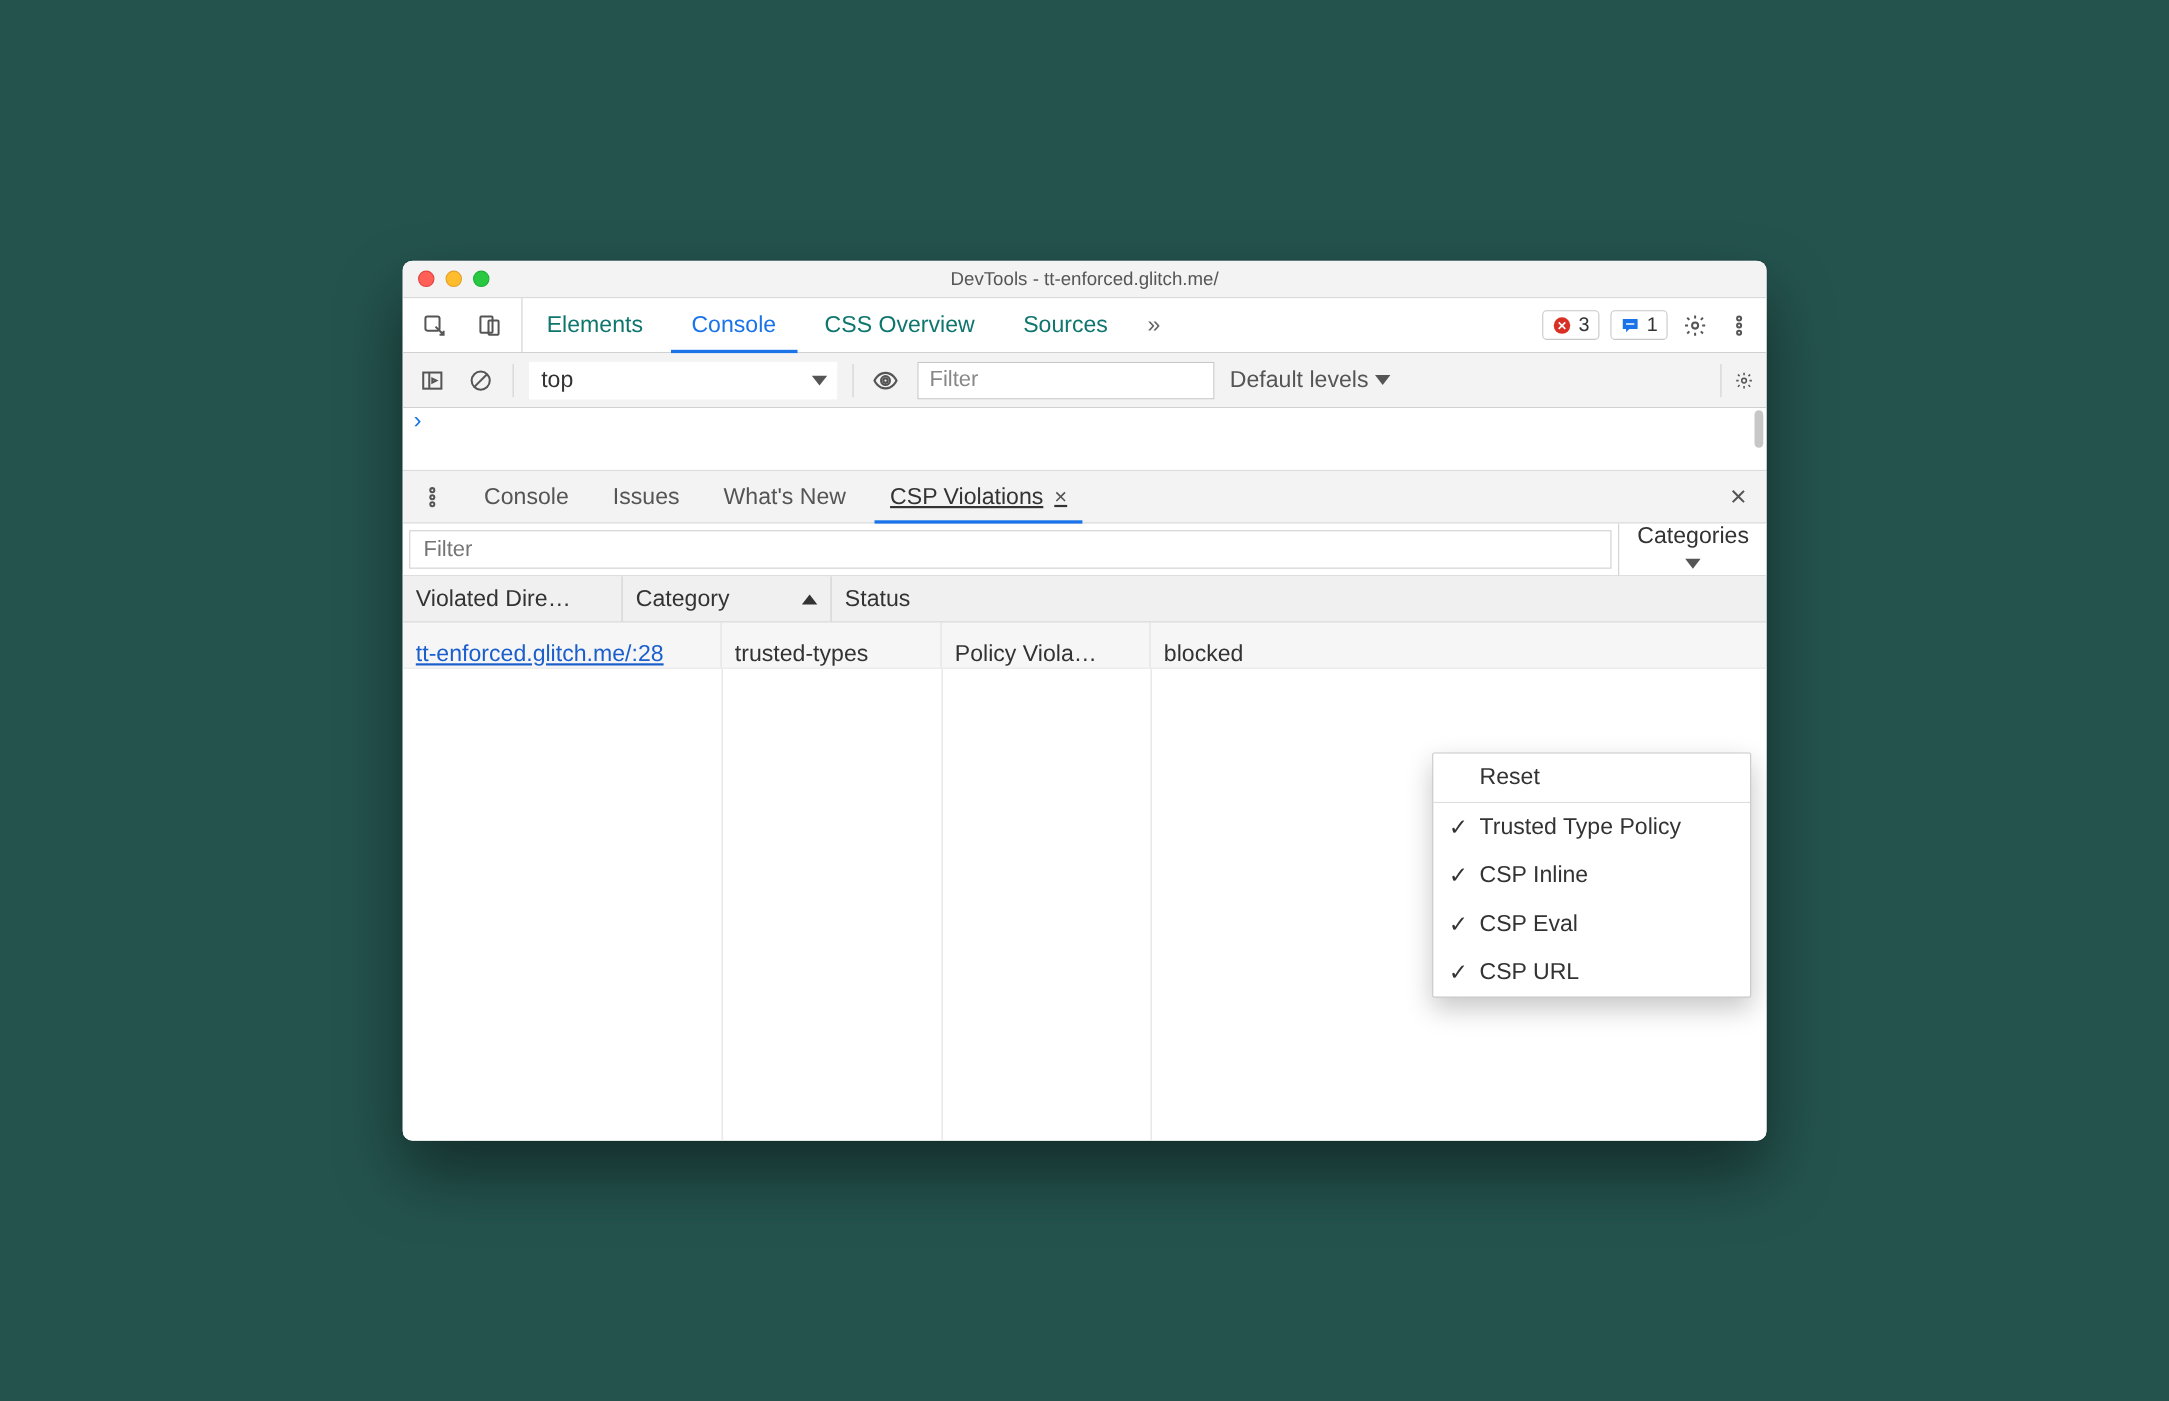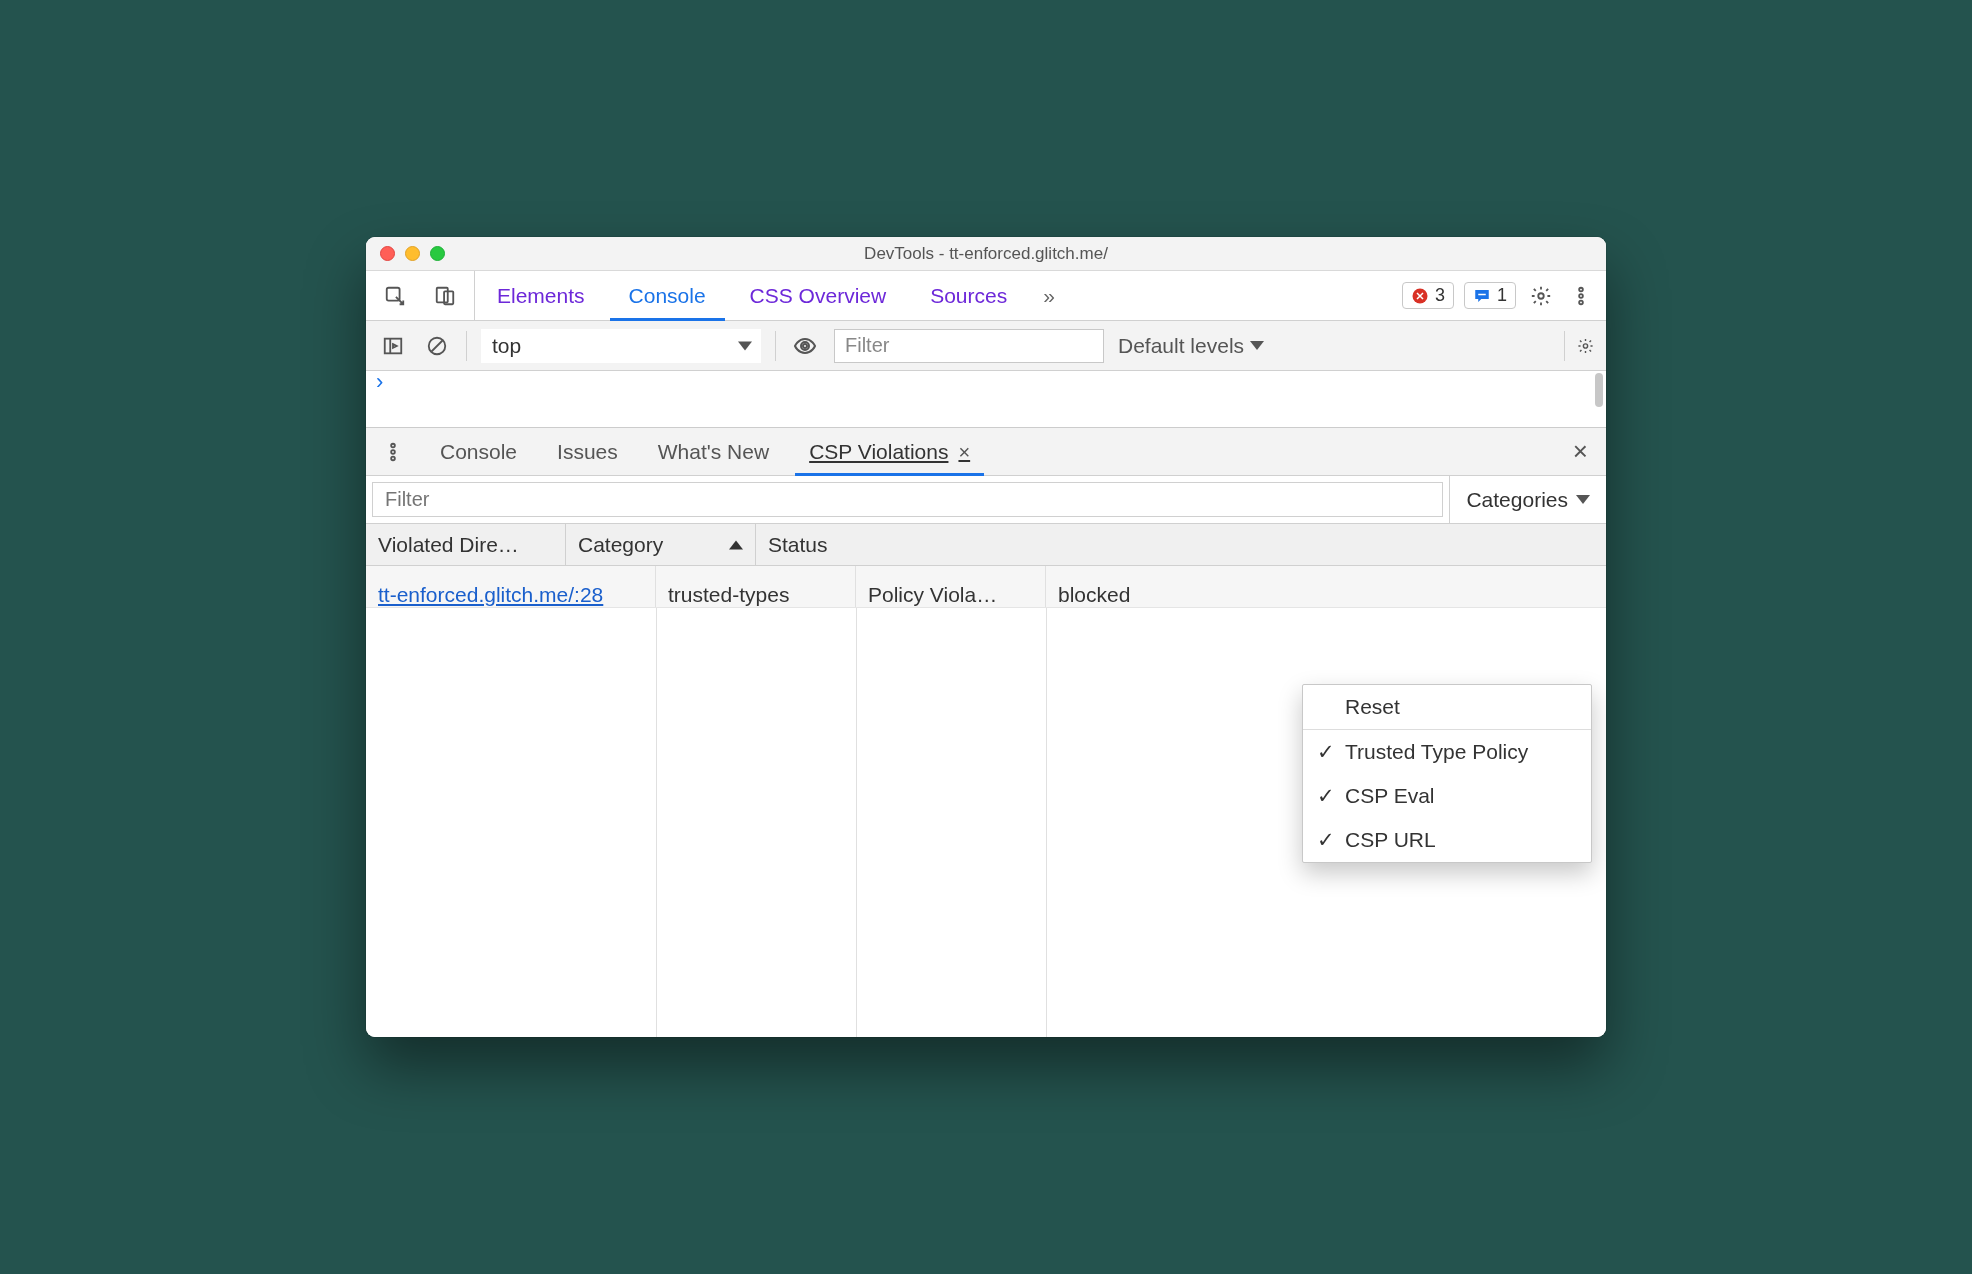--- a/index.html
+++ b/index.html
@@ -56,21 +56,21 @@
   }
   .mainbar .left-icons {
     display: flex; align-items: center; gap: 20px; padding: 0 14px;
     border-right: 1px solid #d0d0d0;
   }
   .tabs {
     display: flex; align-items: stretch;
   }
   .tab {
     padding: 0 22px; display: flex; align-items: center;
-    color: #6d28d9; cursor: pointer; position: relative;
+    color: #0f766e; cursor: pointer; position: relative;
   }
   .tab.active { color: #1a73e8; }
   .tab.active::after {
     content: ""; position: absolute; left: 3px; right: 3px; bottom: -1px;
     height: 3px; background: #1a73e8;
   }
   .chevrons { display:flex; align-items:center; padding:0 14px; color:#666;}
   .right-widgets {
     margin-left: auto; display: flex; align-items: center; gap: 10px; padding-right: 10px;
   }
@@ -141,21 +141,21 @@
     height:48px; background:#fff; border-bottom:1px solid #d0d0d0;
     display:flex; align-items:stretch;
   }
   .drawer-filter input {
     flex:1; border:1px solid #d0d0d0; border-top:none; border-left:none; border-bottom:none;
     margin:6px 6px 6px 6px; padding:0 12px; font-size:20px; color:#333;
     border:1px solid #d0d0d0;
   }
   .catbtn {
     padding:0 16px; display:flex; align-items:center; gap:8px; color:#333;
-    border-left:1px solid #d0d0d0; cursor:pointer; white-space:nowrap;
+    border-left:1px solid #d0d0d0; cursor:pointer; white-space:nowrap;flex-direction:column;
   }
   
   .table-wrap { flex:1; display:flex; flex-direction:column; position:relative; }
   .thead {
     display:flex; height:42px; background:#f0f0f0; border-bottom:1px solid #d0d0d0;
   }
   .thead .th {
     padding:0 12px; display:flex; align-items:center; color:#333;
     border-right:1px solid #d0d0d0; cursor:pointer; position:relative;
   }
@@ -363,18 +363,19 @@
         <div class="cell c4">blocked</div>
       </div>
       <div class="body-grid">
         <div class="vline3"></div>
       </div>
 
       <div class="dropdown">
         <div class="dd-item reset">Reset</div>
         <div class="dd-sep"></div>
         <div class="dd-item check">Trusted Type Policy</div>
+        <div class="dd-item check">CSP Inline</div>
         <div class="dd-item check">CSP Eval</div>
         <div class="dd-item check">CSP URL</div>
       </div>
     </div>
   </div>
 </div>
 
 </body></html>

